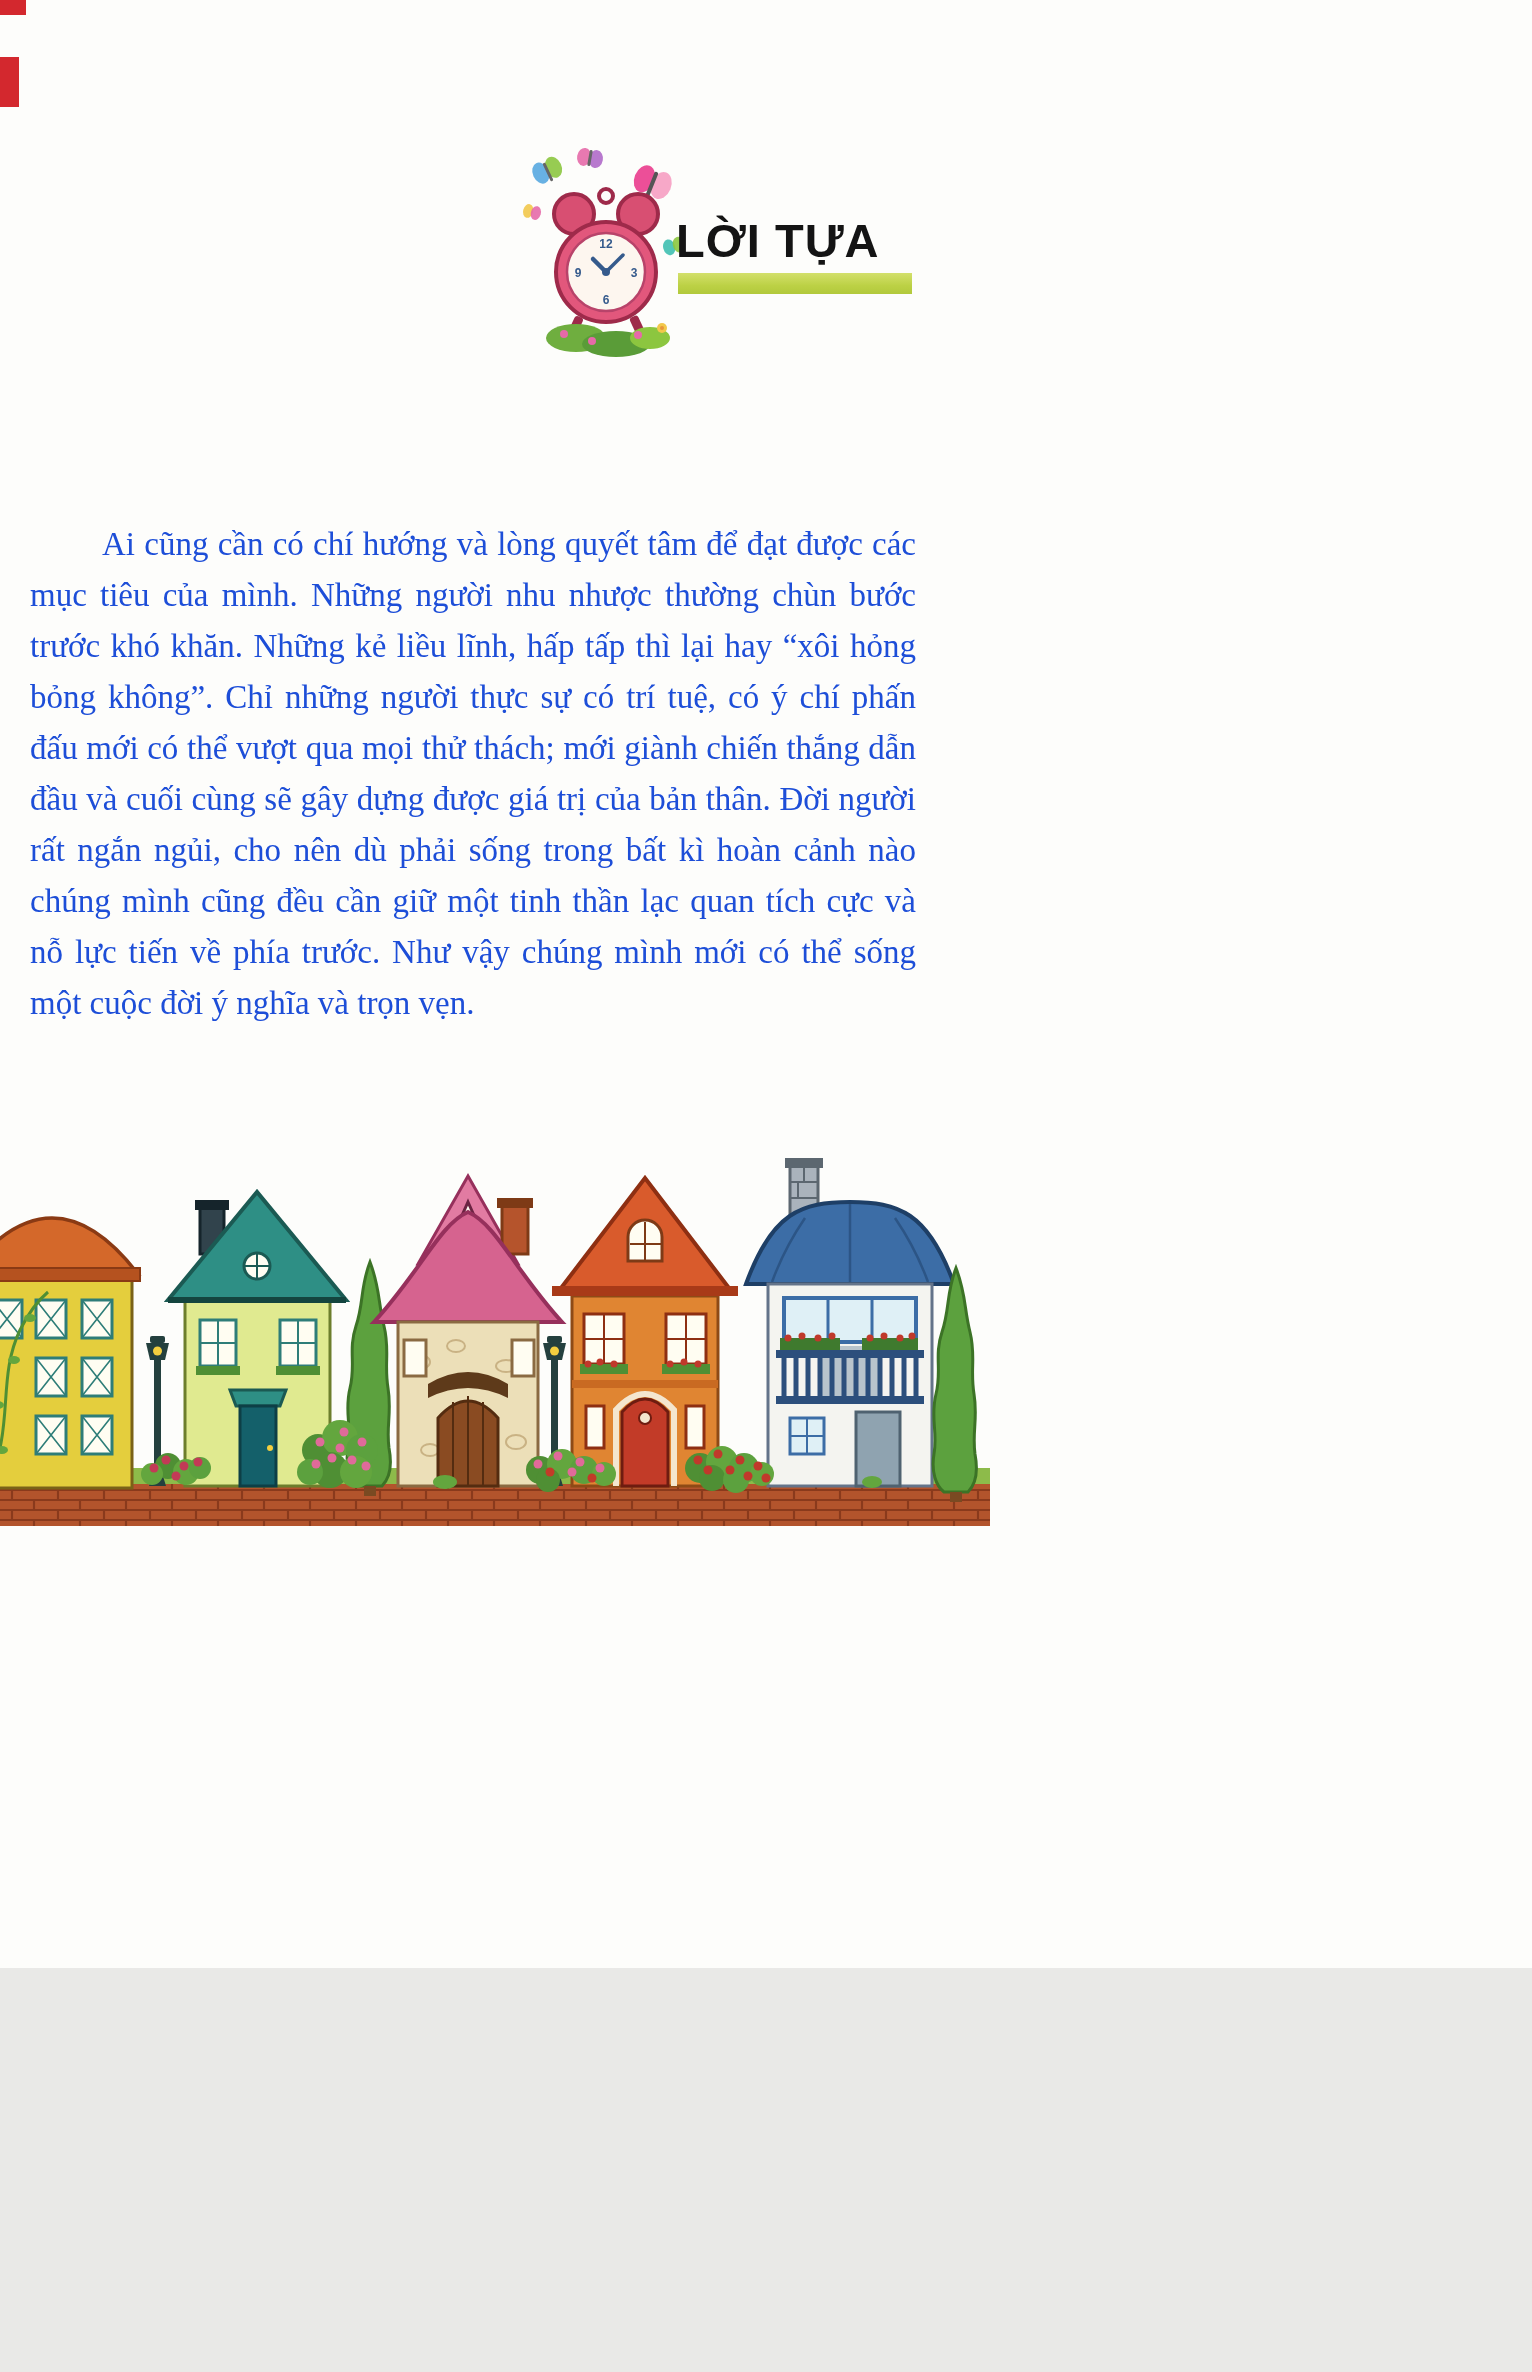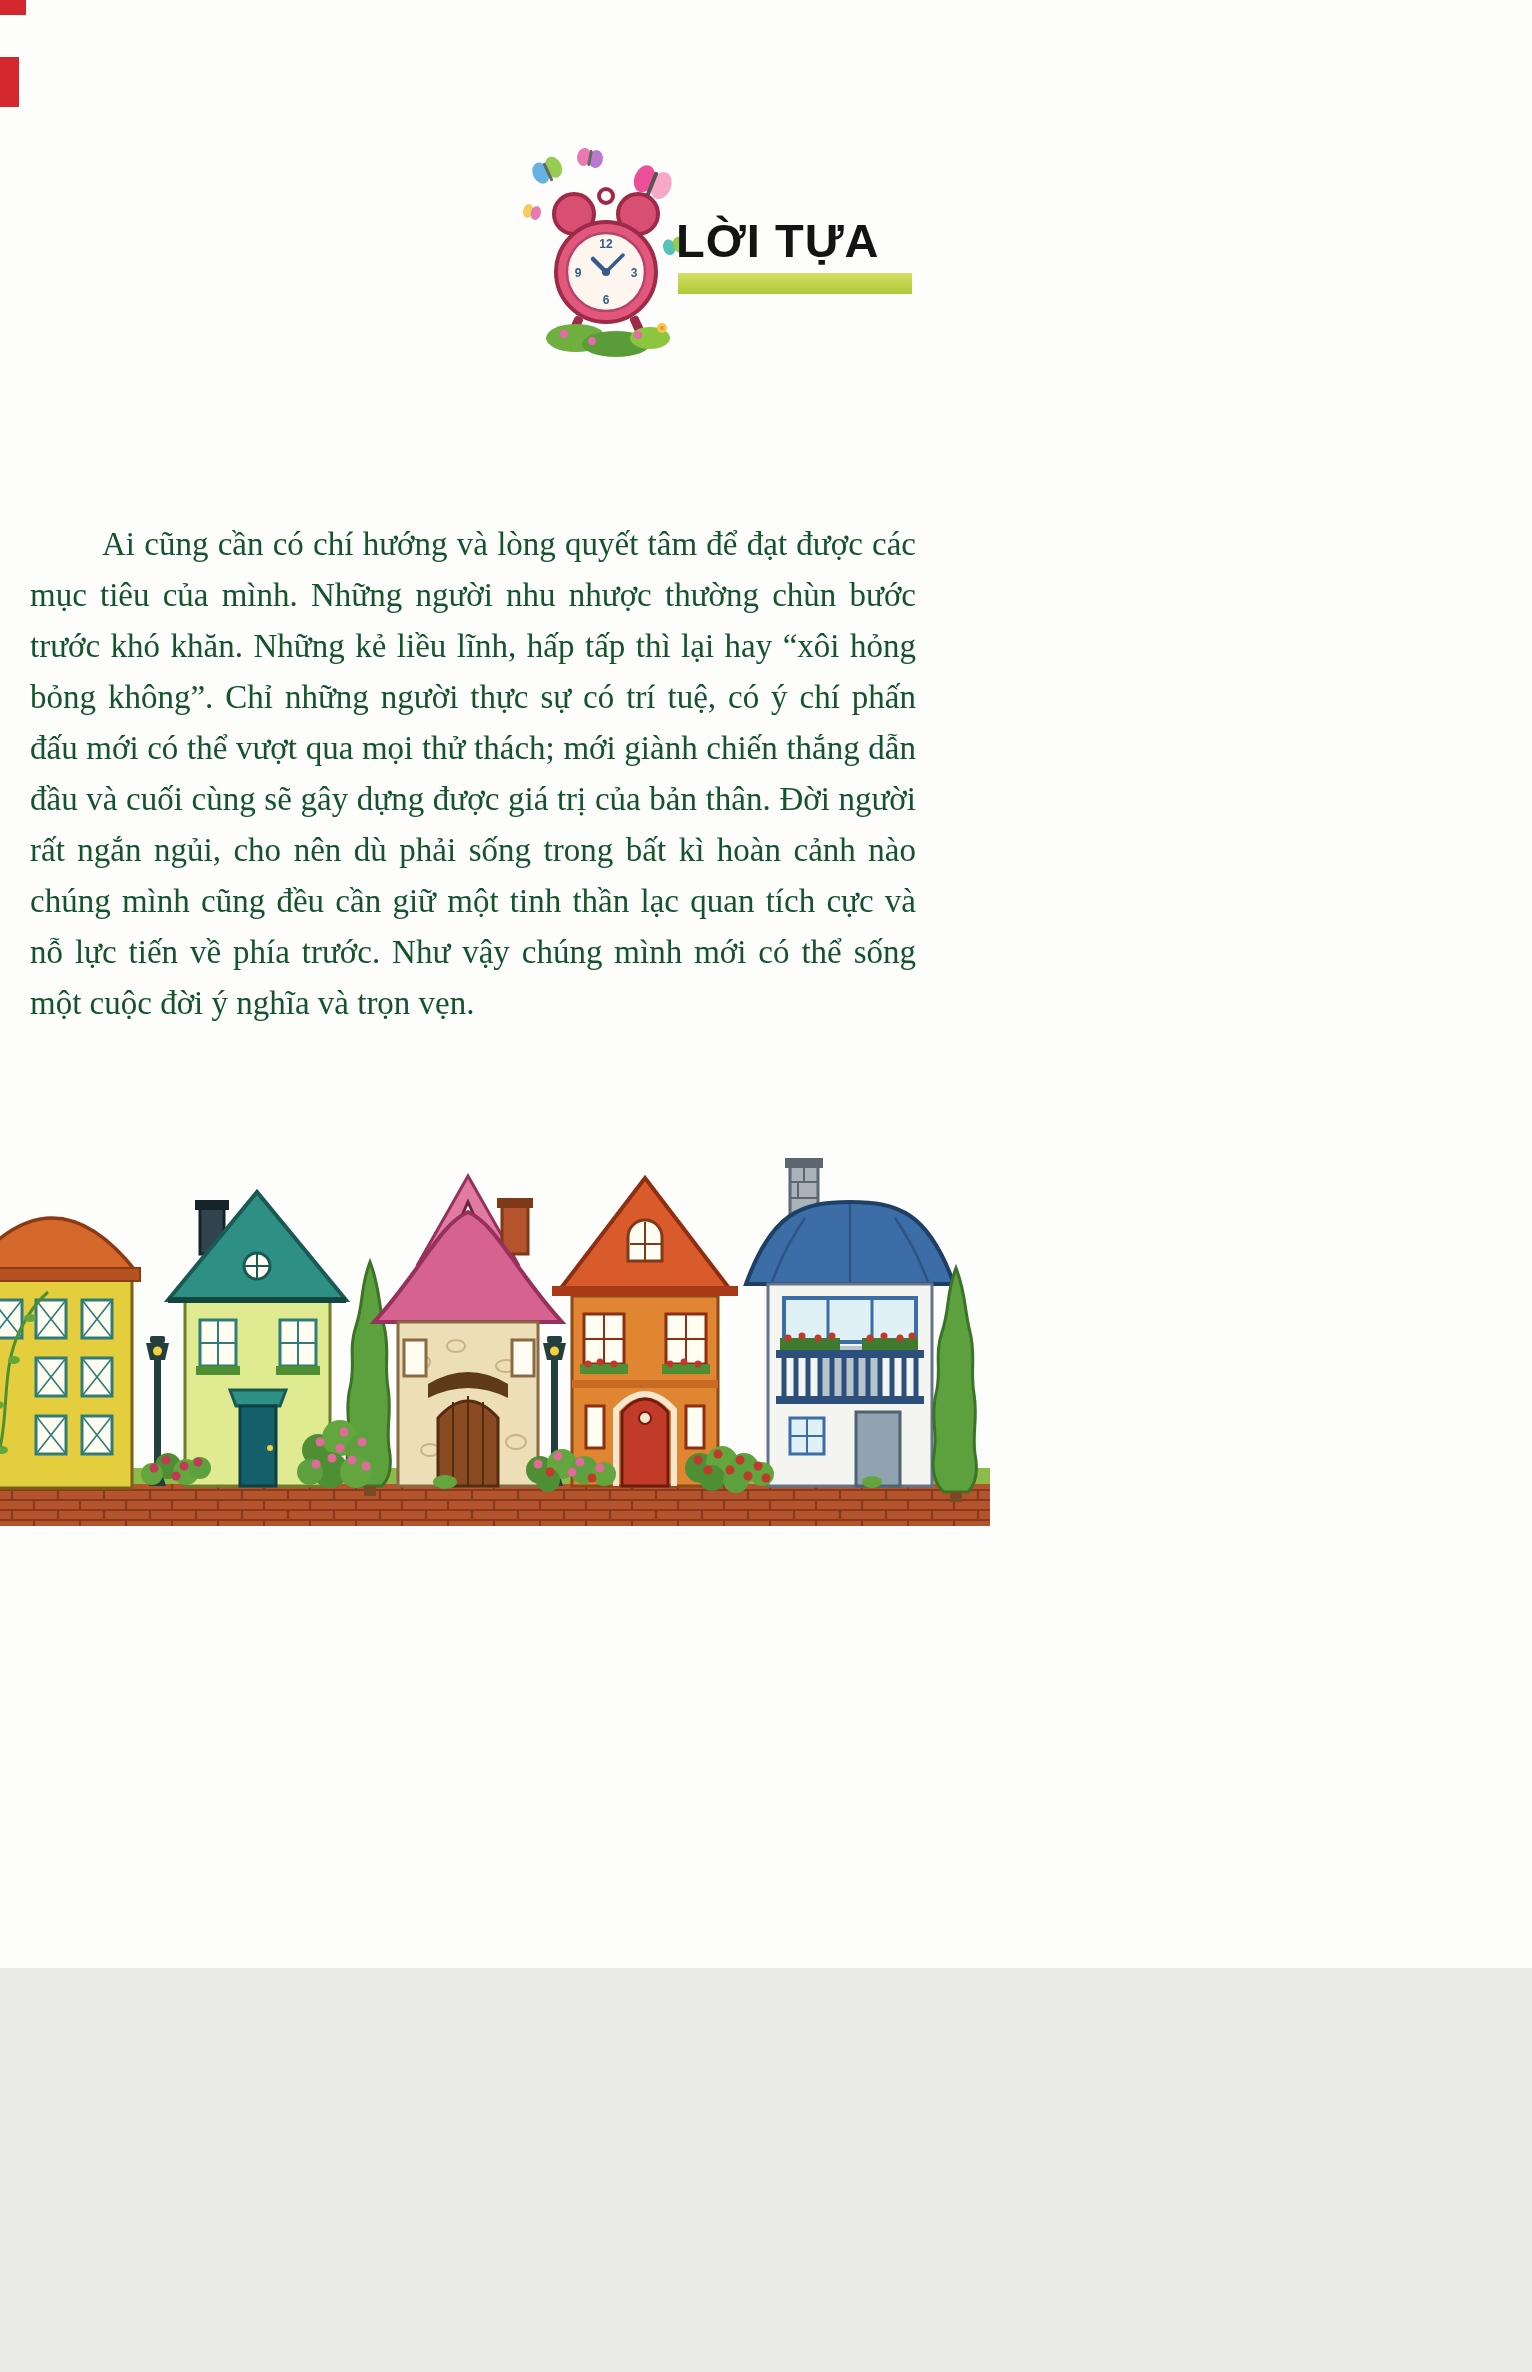--- a/index.html
+++ b/index.html
@@ -51,21 +51,21 @@
 
   
   .body-text {
     position: absolute;
     left: 30px;
     top: 486px;
     width: 886px;
     font-family: "Liberation Serif", serif;
     font-size: 33px;
     line-height: 51px;
-    color: #14532d;
+    color: #1d4ed8;
     text-align: justify;
     text-indent: 72px;
     hyphens: none;
   }
 
   
   .houses {
     position: absolute;
     left: 0;
     top: 1150px;

